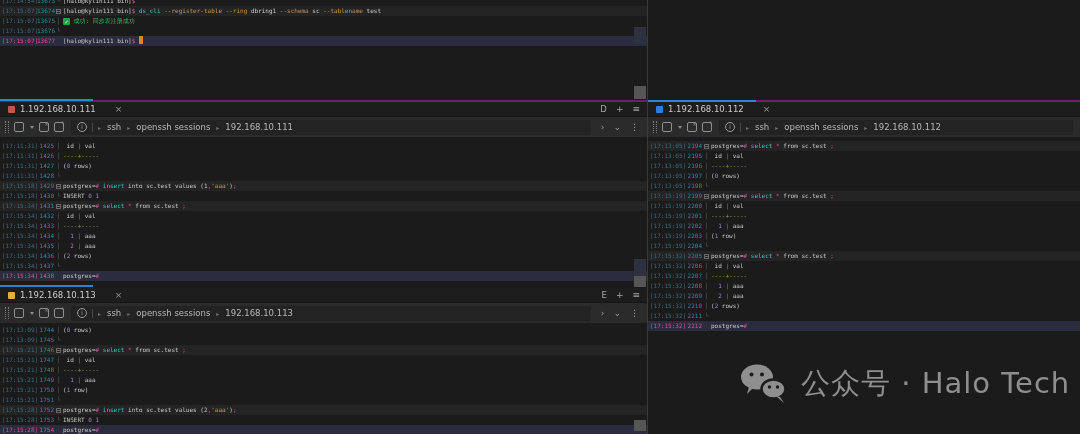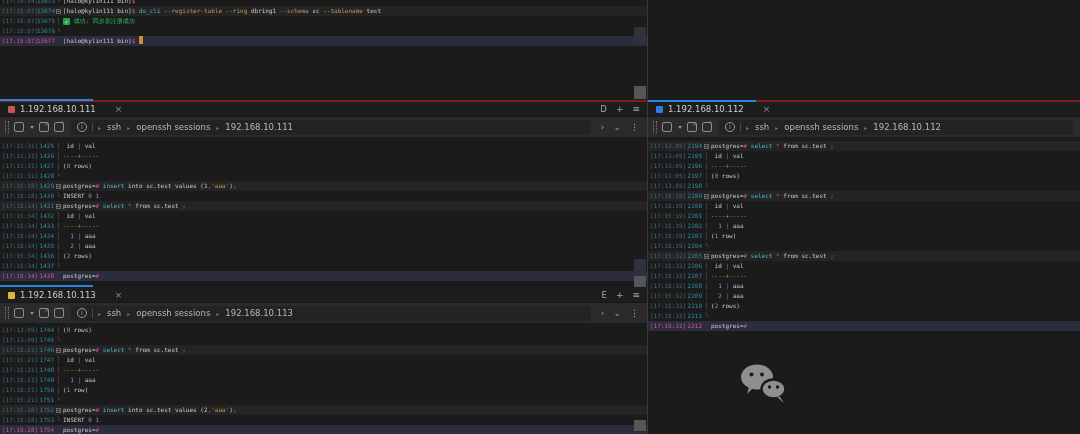--- a/index.html
+++ b/index.html
@@ -1,20 +1,20 @@
 <!DOCTYPE html>
 <html style="--accent: #2585e0; --cursor: #cf8c2c; --curbg: #2b2c3e; --cmdbg: #242424;"><head>
 <meta charset="utf-8">
 <style>
   :root{
     --accent:#2585e0; --cursor:#cf8c2c; --curbg:#2b2c3e; --cmdbg:#242424;
   }
   *{margin:0;padding:0;box-sizing:border-box;}
   body{background:#000;}
-  #app{position:relative;width:1080px;height:434px;background:#7f1d1d;overflow:hidden;
+  #app{position:relative;width:1080px;height:434px;background:#701a75;overflow:hidden;
        font-family:"DejaVu Sans Mono",monospace;}
   .pane{position:absolute;background:#1b1b1b;overflow:hidden;}
   
   .tabbar{height:15px;background:#1d1d1d;display:flex;align-items:center;padding-left:8px;
           font-family:"DejaVu Sans",sans-serif;font-size:8.5px;color:#cdcdcd;border-bottom:1px solid #161616;}
   .tab{display:flex;align-items:center;gap:5px;height:100%;}
   .tab-dot{width:7px;height:7px;border-radius:1px;display:inline-block;}
   .tab-close{margin-left:14px;color:#8f8f8f;font-size:9px;line-height:9px;}
   .tabbar-right{margin-left:auto;display:flex;align-items:center;gap:9px;margin-right:7px;color:#a6a6a6;}
   .tabbar-right .sym{font-size:9px;line-height:9px;}
@@ -261,15 +261,16 @@
     <svg width="48" height="40" viewBox="0 0 48 40">
       <ellipse cx="17" cy="13" rx="16" ry="12.5" fill="#8f8f8f"></ellipse>
       <polygon points="9,23 16,21 7,30" fill="#8f8f8f"></polygon>
       <circle cx="11.5" cy="10.5" r="2" fill="#1b1b1b"></circle>
       <circle cx="22" cy="10.5" r="2" fill="#1b1b1b"></circle>
       <ellipse cx="33.5" cy="25" rx="12" ry="9.5" fill="#8f8f8f" stroke="#1b1b1b" stroke-width="2.5"></ellipse>
       <polygon points="40,33 36,32 44,39" fill="#8f8f8f"></polygon>
       <circle cx="29.5" cy="23" r="1.7" fill="#1b1b1b"></circle>
       <circle cx="37.5" cy="23" r="1.7" fill="#1b1b1b"></circle>
     </svg>
+    <span>公众号 · Halo Tech</span>
   </div>
 
 </div>
 
 </body></html>

